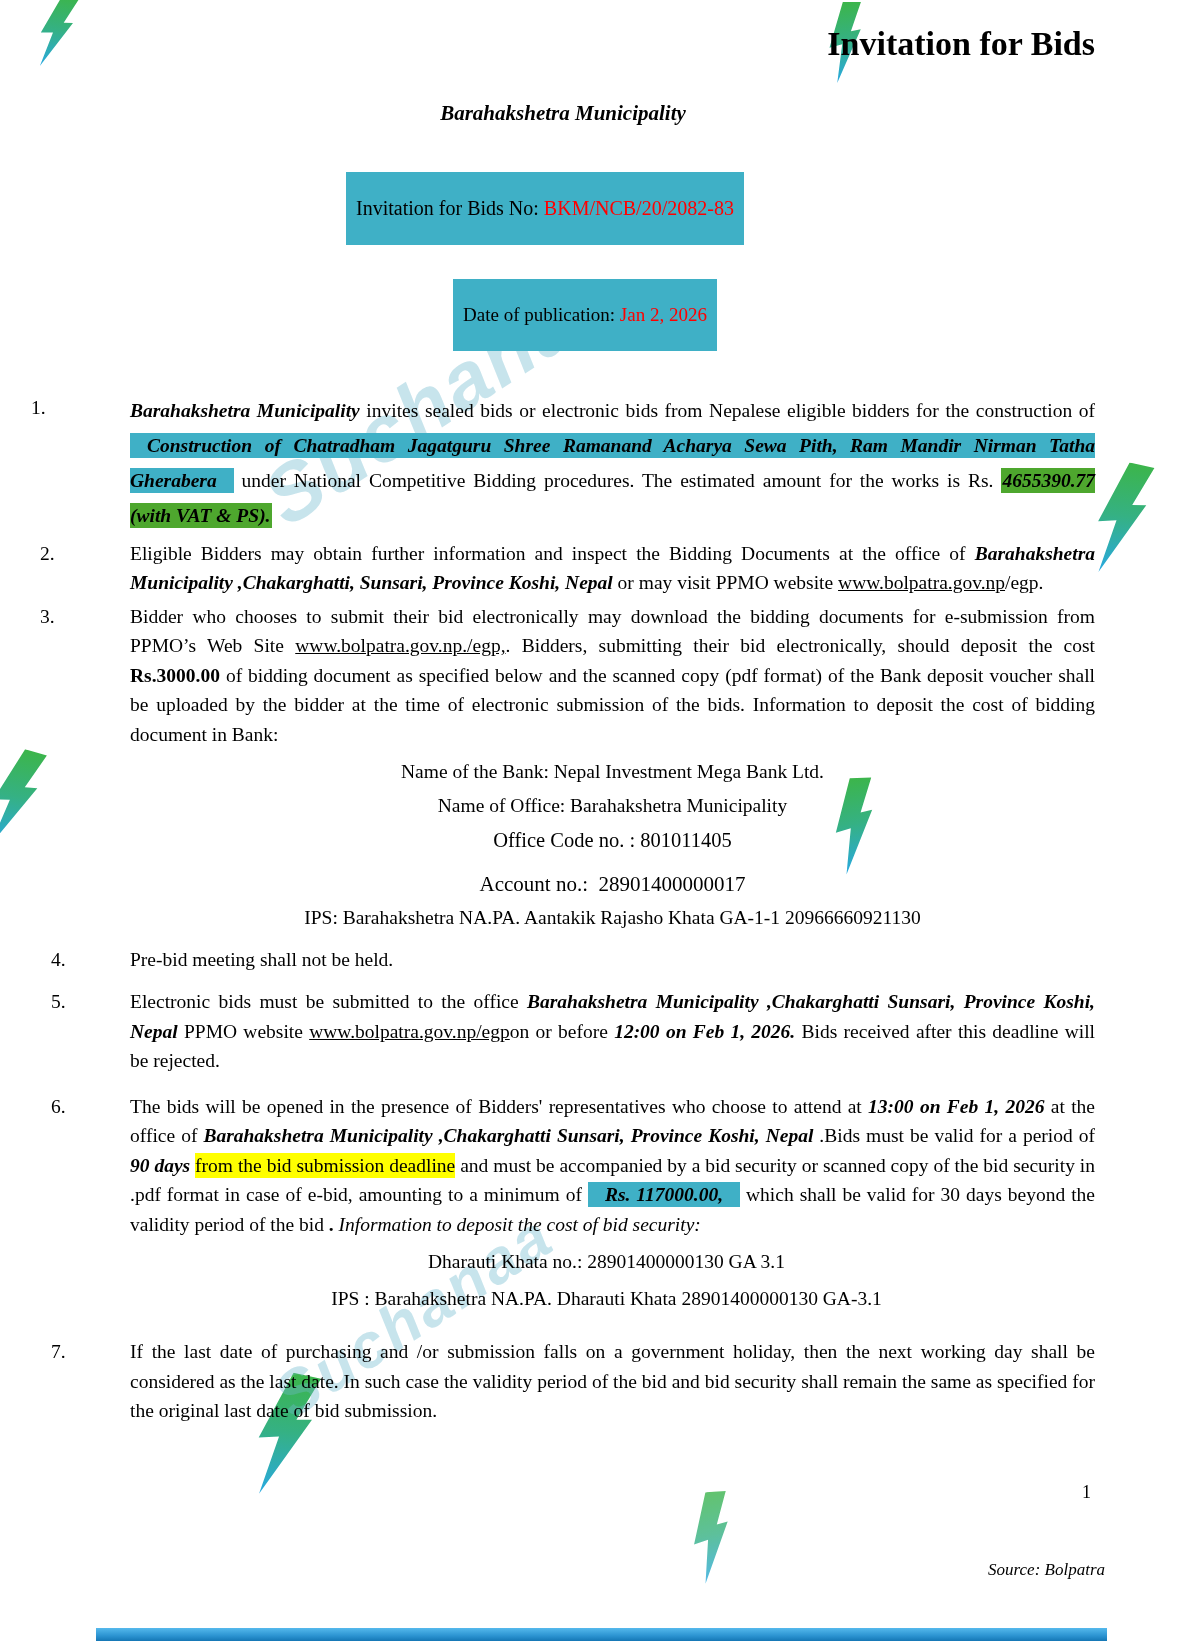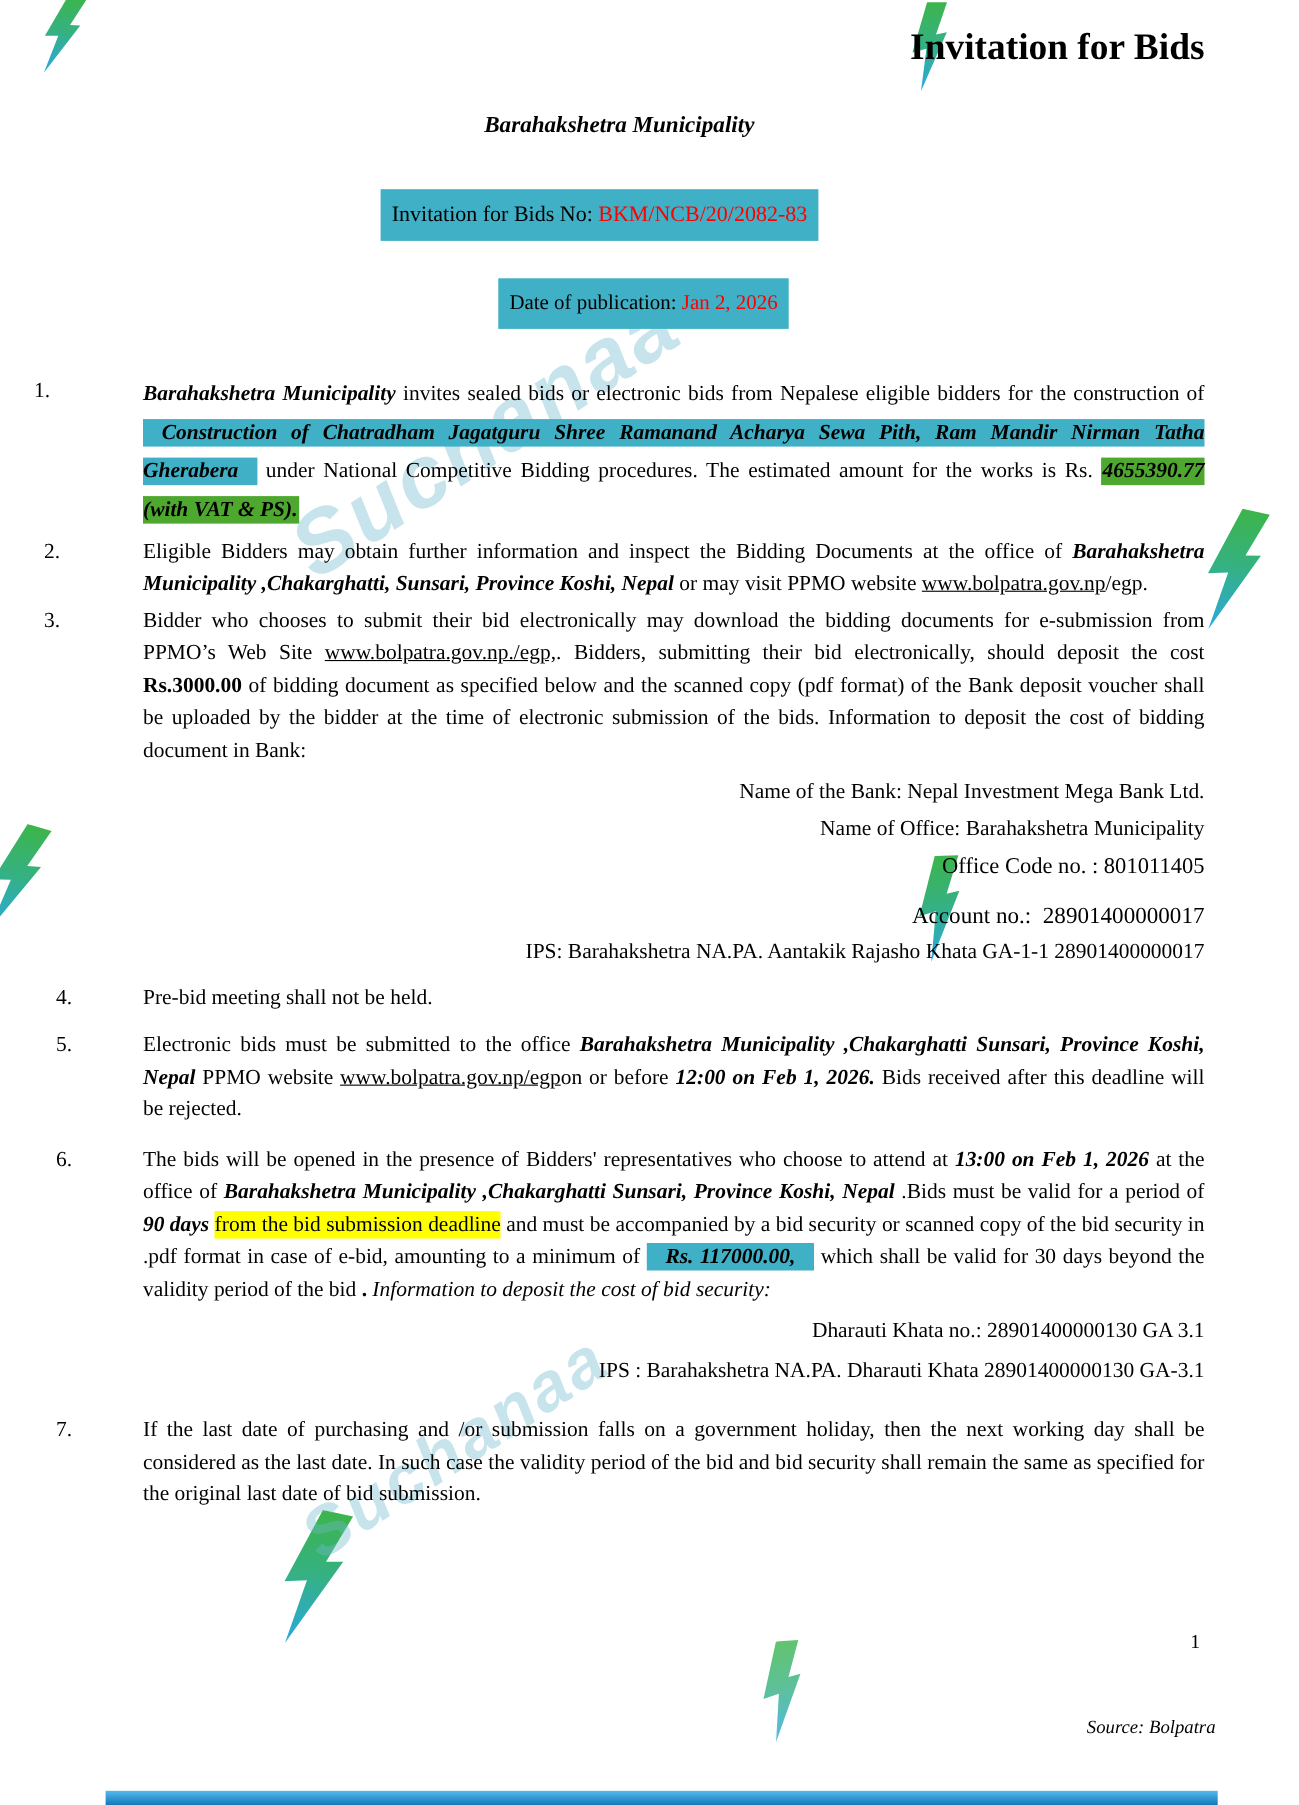--- a/index.html
+++ b/index.html
@@ -10,21 +10,21 @@
   }
   .page{position:relative;width:100%;height:100%;padding:24px 86px 0 31px;z-index:2}
 
   
   .title{font-size:34px;font-weight:bold;text-align:right;line-height:1.2}
   .subtitle{font-size:21px;font-weight:bold;font-style:italic;text-align:center;margin-top:36px}
 
   .banner-row{text-align:center}
   .banner-row.r1{margin-top:46px}
   .banner-row.r2{margin-top:34px}
-  .banner{display:inline-block;background:var(--hl_cyan,#3FB0C6);padding:12px 10px;white-space:pre-wrap}
+  .banner{display:inline-block;background:var(--hl_cyan,#3FB0C6);padding:25px 10px;white-space:pre-wrap}
   .banner1{font-size:20px;transform:translateX(-18px)}
   .banner2{font-size:19px;transform:translateX(22px)}
   .banner .val{color:var(--value_red,#FF0000)}
 
   
   .items{margin-top:42px}
   .item{display:grid;grid-template-columns:99px 1fr}
   .item .num{font-size:19.5px;line-height:30px}
   .item .body{font-size:19.5px;line-height:29.5px;text-align:justify}
   .i1{margin-top:0}
@@ -42,21 +42,21 @@
   
   .b{font-weight:bold}
   .i{font-style:italic}
   .bi{font-weight:bold;font-style:italic}
   .u{text-decoration:underline}
   .hl-cyan{background:var(--hl_cyan,#3FB0C6);padding:2px 17px}
   .hl-green{background:var(--hl_green,#4EA72E);padding:2px 1px}
   .hl-yellow{background:var(--hl_yellow,#FFFF00);padding:2px 0}
 
   
-  .sub{font-size:19.5px;line-height:34px;white-space:pre-wrap;text-align:right}
+  .sub{font-size:19.5px;line-height:34px;white-space:pre-wrap;text-align:center}
   .sub.first{margin-top:6px}
   .sub.big{font-size:20.5px}
   .sub.account{margin-top:10px;font-size:21px}
   .sub.rajaswa{margin-top:12px}
   .sub.out{margin-left:-12px;line-height:37px}
   .sub.out.first{margin-top:4px}
 
   
   .pageno{position:absolute;right:90px;top:1482px;font-size:18px;z-index:3}
   .source{position:absolute;right:76px;top:1560px;font-size:17px;font-style:italic;z-index:3}
@@ -145,21 +145,21 @@
     </div>
 
     <div class="item i3">
       <span class="num">3.</span>
       <div class="body">
         <div><span>Bidder who chooses to submit their bid electronically may download the bidding documents for e-submission from PPMO’s Web Site </span><span class="u">www.bolpatra.gov.np./egp,</span><span>. Bidders, submitting their bid electronically, should deposit the cost </span><span class="b">Rs.3000.00</span><span> of bidding document as specified below and the scanned copy (pdf format) of the Bank deposit voucher shall be uploaded by the bidder at the time of electronic submission of the bids. Information to deposit the cost of bidding document in Bank:</span></div>
         <div class="sub first">Name of the Bank: Nepal Investment Mega Bank Ltd.</div>
         <div class="sub">Name of Office: Barahakshetra Municipality</div>
         <div class="sub big">Office Code no. : 801011405</div>
         <div class="sub account">Account no.:  28901400000017</div>
-        <div class="sub">IPS: Barahakshetra NA.PA. Aantakik Rajasho Khata GA-1-1 28901400000017</div>
+        <div class="sub">IPS: Barahakshetra NA.PA. Aantakik Rajasho Khata GA-1-1 20966660921130</div>
       </div>
     </div>
 
     <div class="item i4">
       <span class="num">4.</span>
       <div class="body"><span>Pre-bid meeting shall not be held.</span></div>
     </div>
 
     <div class="item i5">
       <span class="num">5.</span>

